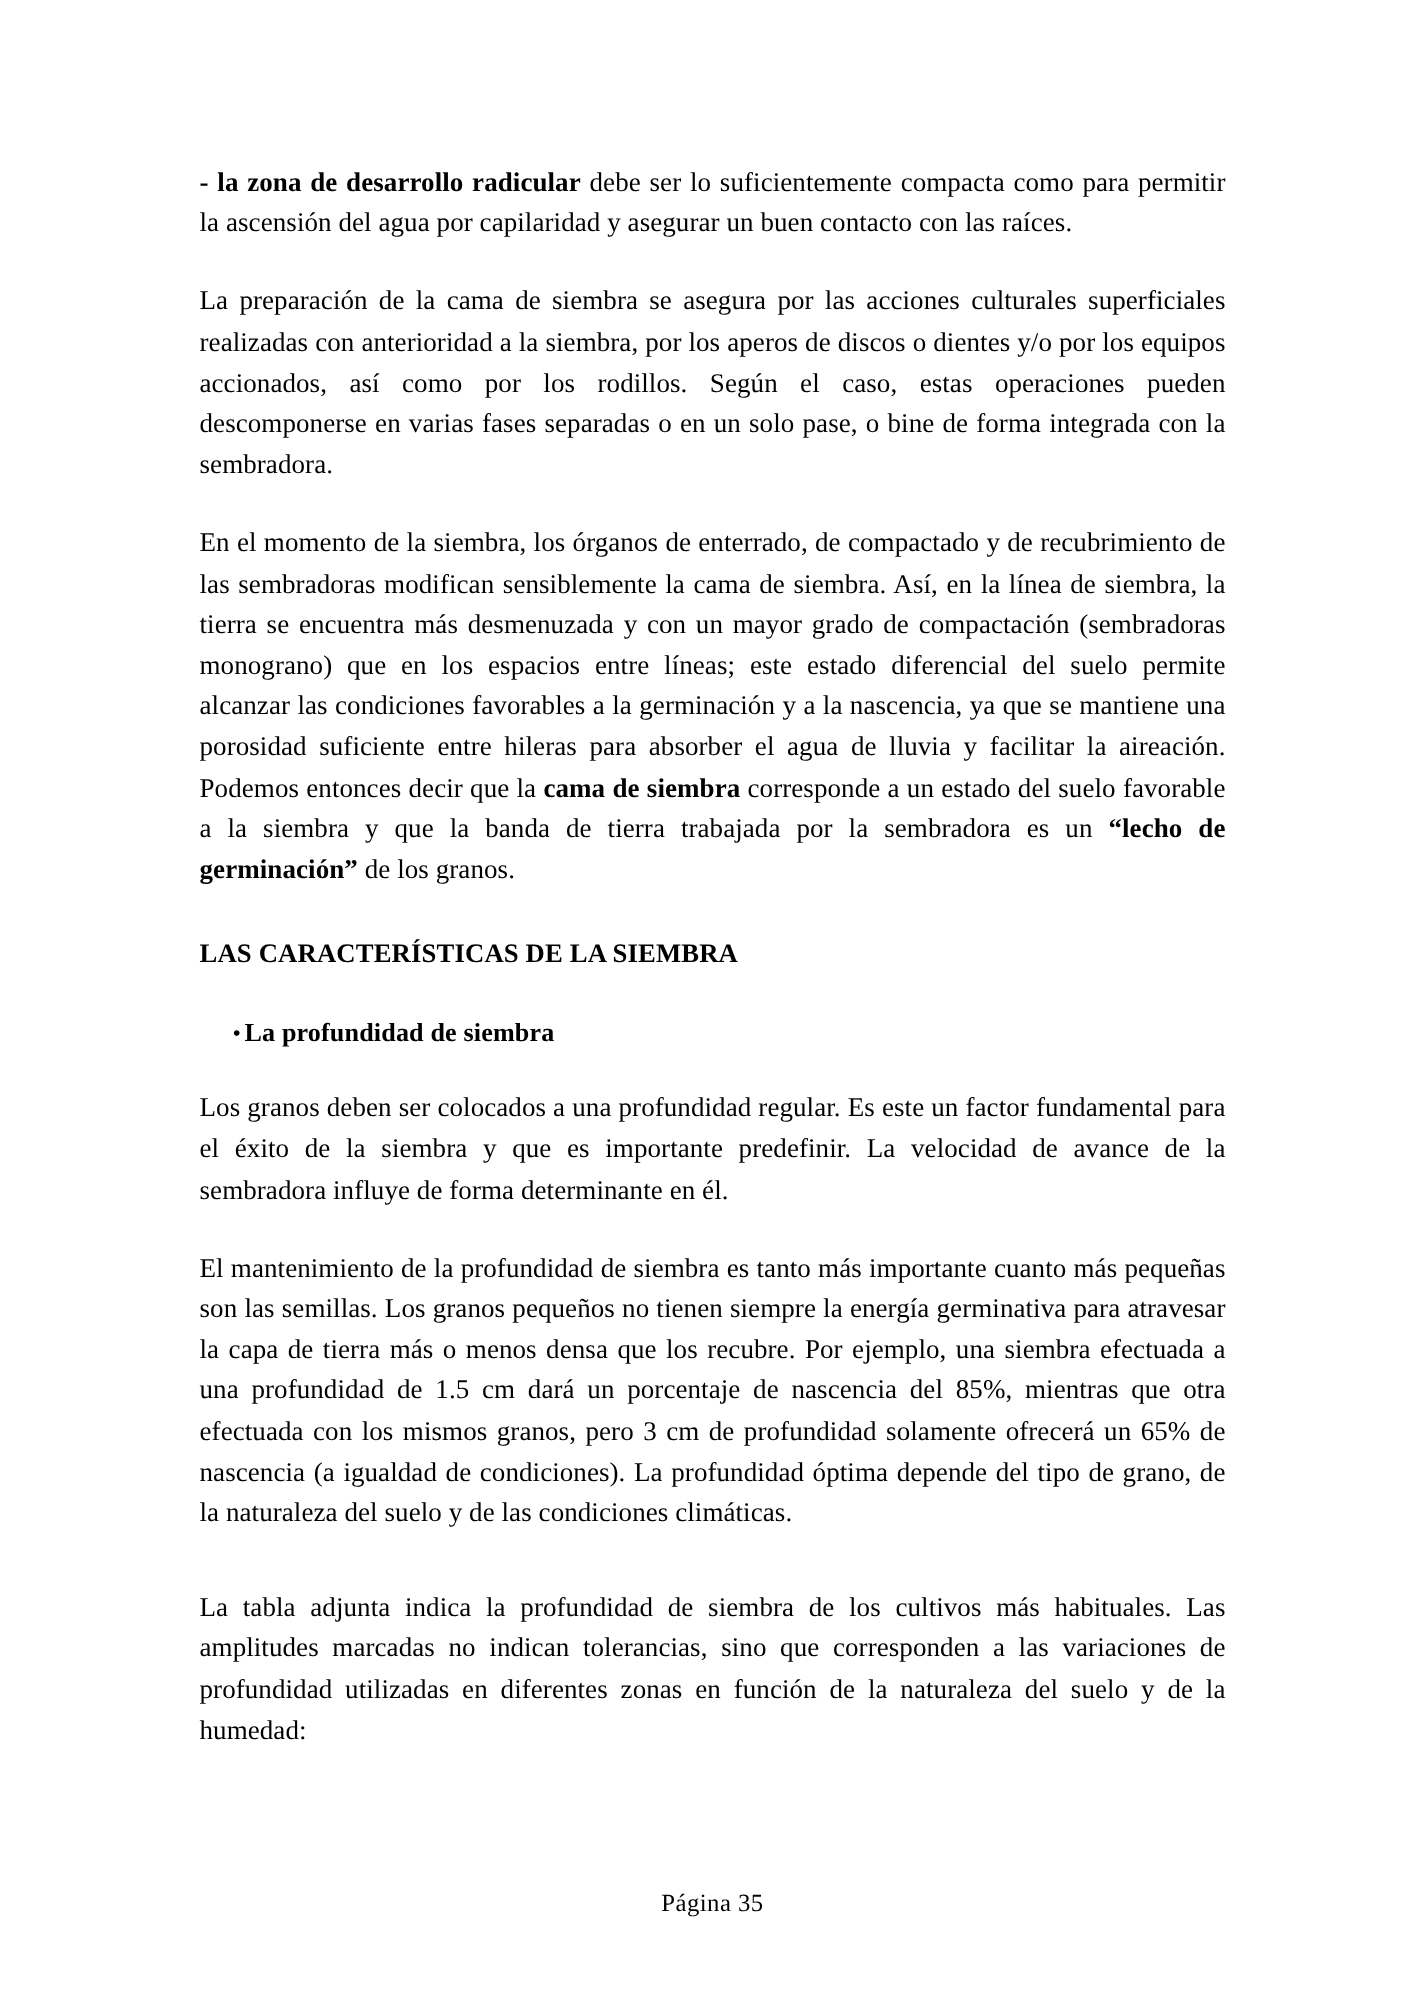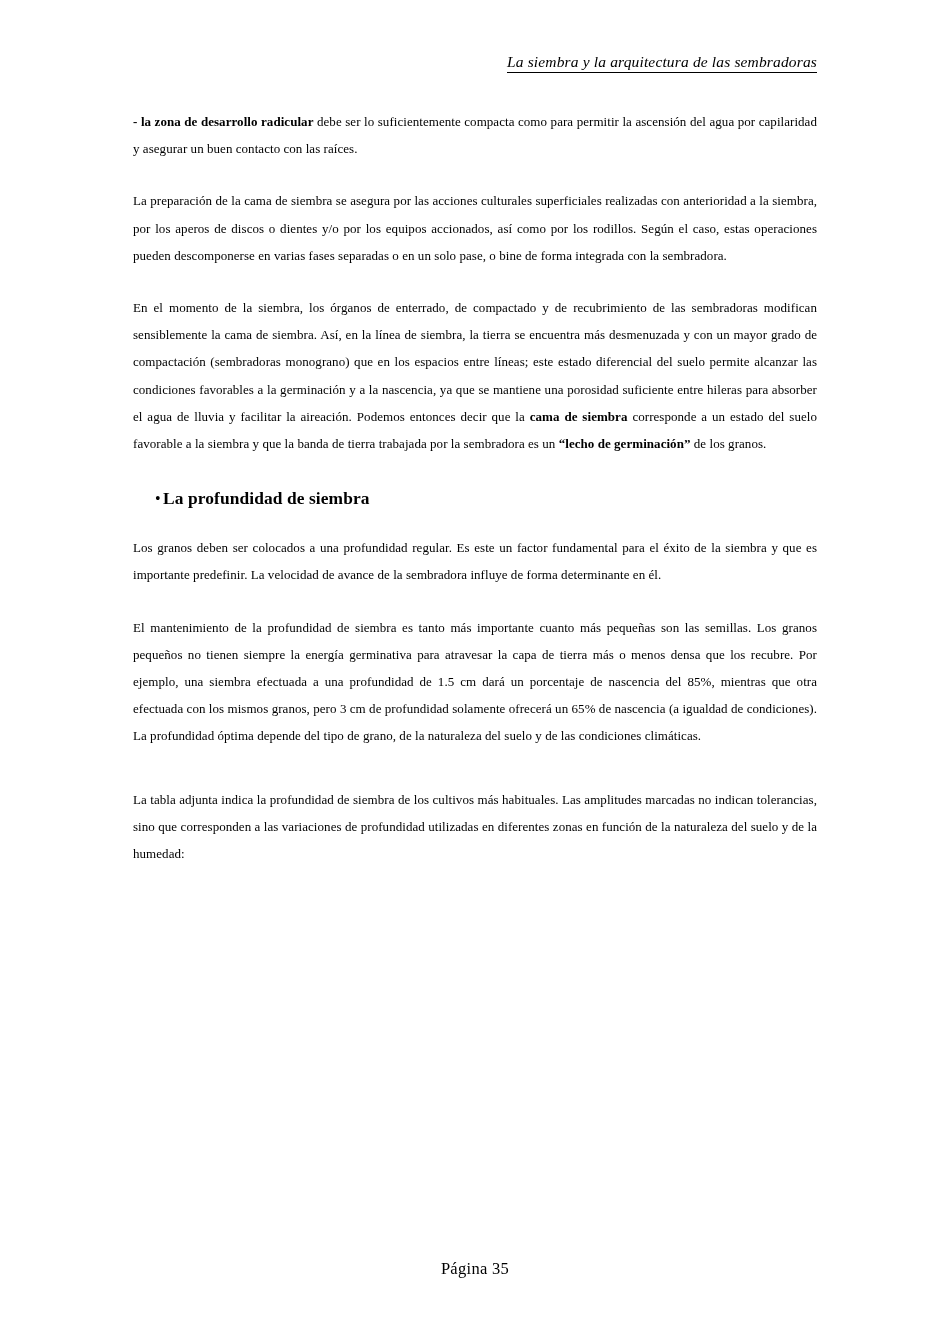--- a/index.html
+++ b/index.html
@@ -45,21 +45,21 @@
   
   .content {
     position: absolute;
     left: 133px;
     top: 108px;
     width: 684px;
   }
 
   p.para {
     margin: 0 0 14px 0;
-    font-size: 13px;
+    font-size: 18px;
     line-height: 27.2px;
     text-align: justify;
     text-justify: inter-word;
     hyphens: none;
     letter-spacing: 0.05px;
   }
   p.para:last-child { margin-bottom: 0; }
 
   .b { font-weight: bold; }
 
@@ -108,36 +108,34 @@
     font-size: 16.5px;
     line-height: 22px;
     letter-spacing: 0.3px;
   }
 </style>
 </head>
 <body>
 
 <div class="page">
 
-  <div class="header">
-    <span class="header-text">La siembra y la arquitectura de las sembradoras</span>
-  </div>
 
   <div class="content">
 
     <p class="para"><span class="b">- la zona de desarrollo radicular</span><span> debe ser lo suficientemente compacta como para permitir la ascensión del agua por capilaridad y asegurar un buen contacto con las raíces.</span></p>
 
     <div class="spacer-sm"></div>
 
     <p class="para">La preparación de la cama de siembra se asegura por las acciones culturales superficiales realizadas con anterioridad a la siembra, por los aperos de discos o dientes y/o por los equipos accionados, así como por los rodillos. Según el caso, estas operaciones pueden descomponerse en varias fases separadas o en un solo pase, o bine de forma integrada con la sembradora.</p>
 
     <div class="spacer-sm"></div>
 
     <p class="para"><span>En el momento de la siembra, los órganos de enterrado, de compactado y de recubrimiento de las sembradoras modifican sensiblemente la cama de siembra. Así, en la línea de siembra, la tierra se encuentra más desmenuzada y con un mayor grado de compactación (sembradoras monograno) que en los espacios entre líneas; este estado diferencial del suelo permite alcanzar las condiciones favorables a la germinación y a la nascencia, ya que se mantiene una porosidad suficiente entre hileras para absorber el agua de lluvia y facilitar la aireación. Podemos entonces decir que la </span><span class="b">cama de siembra</span><span> corresponde a un estado del suelo favorable a la siembra y que la banda de tierra trabajada por la sembradora es un </span><span class="b">“lecho de germinación”</span><span> de los granos.</span></p>
 
+    <h2 class="section-heading">LAS CARACTERÍSTICAS DE LA SIEMBRA</h2>
 
 
     <div class="bullet-row">
       <span class="bullet-dot">•</span>
       <span class="bullet-label">La profundidad de siembra</span>
     </div>
 
     <p class="para">Los granos deben ser colocados a una profundidad regular. Es este un factor fundamental para el éxito de la siembra y que es importante predefinir. La velocidad de avance de la sembradora influye de forma determinante en él.</p>
 
     <div class="spacer-sm"></div>

